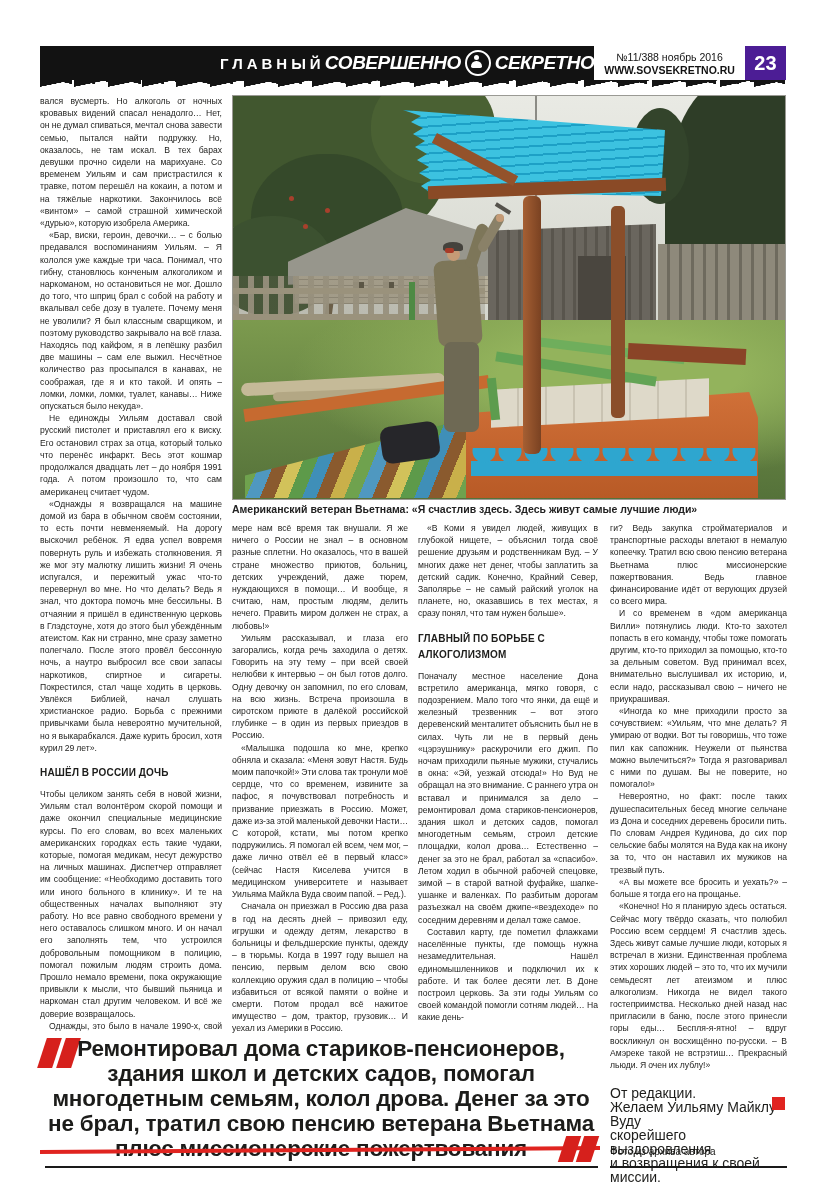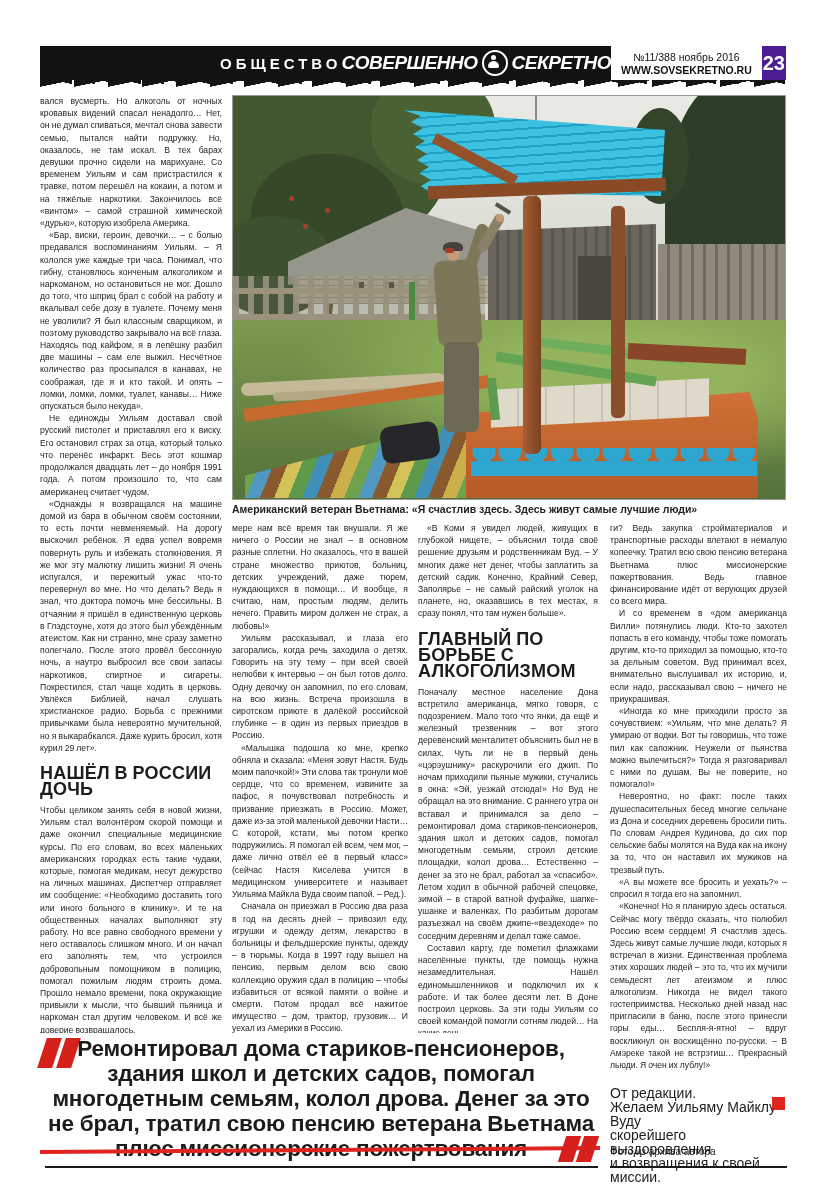--- a/index.html
+++ b/index.html
@@ -25,21 +25,21 @@
   .issue-no{font-size:10.5px;}
   .issue-site{font-size:10.5px;font-weight:bold;}
   .pagenum{width:42px;height:34px;background:#4c1d95;color:#fff;font-size:20px;font-weight:bold;
            display:flex;align-items:center;justify-content:center;}
 
   
   .col{position:absolute;overflow:hidden;font-size:8.6px;line-height:12.2px;text-align:justify;
        word-spacing:-0.4px;hyphens:auto;}
   .col p.para{margin:0;}
   .col p.ind{text-indent:9px;}
-  .col .col-head{font-size:18px;font-weight:bold;letter-spacing:0.2px;line-height:16px;margin:11px 0 7px;text-align:left;}
+  .col .col-head{font-size:10px;font-weight:bold;letter-spacing:0.2px;line-height:16px;margin:11px 0 7px;text-align:left;}
   #col1{left:40px;top:95px;width:182px;height:938px;}
   #col2{left:232px;top:522px;width:176px;height:511px;}
   #col3{left:418px;top:522px;width:180px;height:511px;}
   #col4{left:610px;top:522px;width:177px;height:560px;}
 
   .caption{position:absolute;left:232px;top:503px;width:554px;font-size:10.5px;font-weight:bold;color:#222;}
 
   
   .ednote{position:absolute;left:610px;top:1086px;width:177px;font-size:14px;font-weight:normal;line-height:14px;}
   .endsq{position:absolute;right:2px;top:11px;width:13px;height:13px;background:#e02420;}
@@ -134,21 +134,21 @@
   .mn-hammer{left:268px;top:104px;width:4px;height:17px;background:#55524c;transform:rotate(-58deg);}
   .mn-legs{left:211px;top:246px;width:35px;height:90px;border-radius:7px;background:#6e6954;}
   .mn-bag{left:148px;top:328px;width:58px;height:37px;border-radius:10px;background:#26262a;transform:rotate(-8deg);}
 </style>
 </head>
 <body>
 
 <div id="page">
 
   <div class="topbar">
-    <div class="section-label">ОБЩЕСТВО</div>
+    <div class="section-label">ГЛАВНЫЙ</div>
     <div class="masthead">
       <span>СОВЕРШЕННО</span>
       <span class="emblem"></span>
       <span>СЕКРЕТНО</span>
     </div>
     <div class="issuebox">
       <span class="issue-no">№11/388  ноябрь 2016</span>
       <span class="issue-site">WWW.SOVSEKRETNO.RU</span>
     </div>
     <div class="pagenum">23</div>
@@ -228,21 +228,21 @@
       <p class="para ind">«В Коми я увидел людей, живущих в глубокой нищете, – объяснил тогда своё решение друзьям и родственникам Вуд. – У многих даже нет денег, чтобы заплатить за детский садик. Конечно, Крайний Север, Заполярье – не самый райский уголок на планете, но, оказавшись в тех местах, я сразу понял, что там нужен больше».</p>
       <div class="col-head">ГЛАВНЫЙ ПО БОРЬБЕ С АЛКОГОЛИЗМОМ</div>
       <p class="para">Поначалу местное население Дона встретило американца, мягко говоря, с подозрением. Мало того что янки, да ещё и железный трезвенник – вот этого деревенский менталитет объяснить был не в силах. Чуть ли не в первый день «цэрэушнику» раскурочили его джип. По ночам приходили пьяные мужики, стучались в окна: «Эй, уезжай отсюда!» Но Вуд не обращал на это внимание. С раннего утра он вставал и принимался за дело – ремонтировал дома стариков-пенсионеров, здания школ и детских садов, помогал многодетным семьям, строил детские площадки, колол дрова… Естественно – денег за это не брал, работал за «спасибо». Летом ходил в обычной рабочей спецовке, зимой – в старой ватной фуфайке, шапке-ушанке и валенках. По разбитым дорогам разъезжал на своём джипе-«вездеходе» по соседним деревням и делал тоже самое.</p>
       <p class="para ind">Составил карту, где пометил флажками населённые пункты, где помощь нужна незамедлительная. Нашёл единомышленников и подключил их к работе. И так более десяти лет. В Доне построил церковь. За эти годы Уильям со своей командой помогли сотням людей… На какие день-</p>
     </div>
   <div id="col4" class="col">
       <p class="para">ги? Ведь закупка стройматериалов и транспортные расходы влетают в немалую копеечку. Тратил всю свою пенсию ветерана Вьетнама плюс миссионерские пожертвования. Ведь главное финансирование идёт от верующих друзей со всего мира.</p>
       <p class="para ind">И со временем в «дом американца Вилли» потянулись люди. Кто-то захотел попасть в его команду, чтобы тоже помогать другим, кто-то приходил за помощью, кто-то за дельным советом. Вуд принимал всех, внимательно выслушивал их историю, и, если надо, рассказывал свою – ничего не приукрашивая.</p>
       <p class="para ind">«Иногда ко мне приходили просто за сочувствием: «Уильям, что мне делать? Я умираю от водки. Вот ты говоришь, что тоже пил как сапожник. Неужели от пьянства можно вылечиться?» Тогда я разговаривал с ними по душам. Вы не поверите, но помогало!»</p>
       <p class="para ind">Невероятно, но факт: после таких душеспасительных бесед многие сельчане из Дона и соседних деревень бросили пить. По словам Андрея Кудинова, до сих пор сельские бабы молятся на Вуда как на икону за то, что он наставил их мужиков на трезвый путь.</p>
-      <p class="para ind">«А вы можете все бросить и уехать?» – спросил я тогда его на запомнил.</p>
+      <p class="para ind">«А вы можете все бросить и уехать?» – больше я тогда его на прощанье.</p>
       <p class="para ind">«Конечно! Но я планирую здесь остаться. Сейчас могу твёрдо сказать, что полюбил Россию всем сердцем! Я счастлив здесь. Здесь живут самые лучшие люди, которых я встречал в жизни. Единственная проблема этих хороших людей – это то, что их мучили семьдесят лет атеизмом и плюс алкоголизм. Никогда не видел такого гостеприимства. Несколько дней назад нас пригласили в баню, после этого принесли горы еды… Беспля-я-ятно! – вдруг воскликнул он восхищённо по-русски. – В Амэреке такой не встрэтиш… Прекрасный льюди. Я очен их лублу!»</p>
     </div>
 
   <div class="ednote">
     <div>От редакции.</div>
     <div>Желаем Уильяму Майклу Вуду</div>
     <div>скорейшего выздоровления</div>
     <div>и возвращения к своей миссии.</div>
     <div class="endsq"></div>
   </div>

